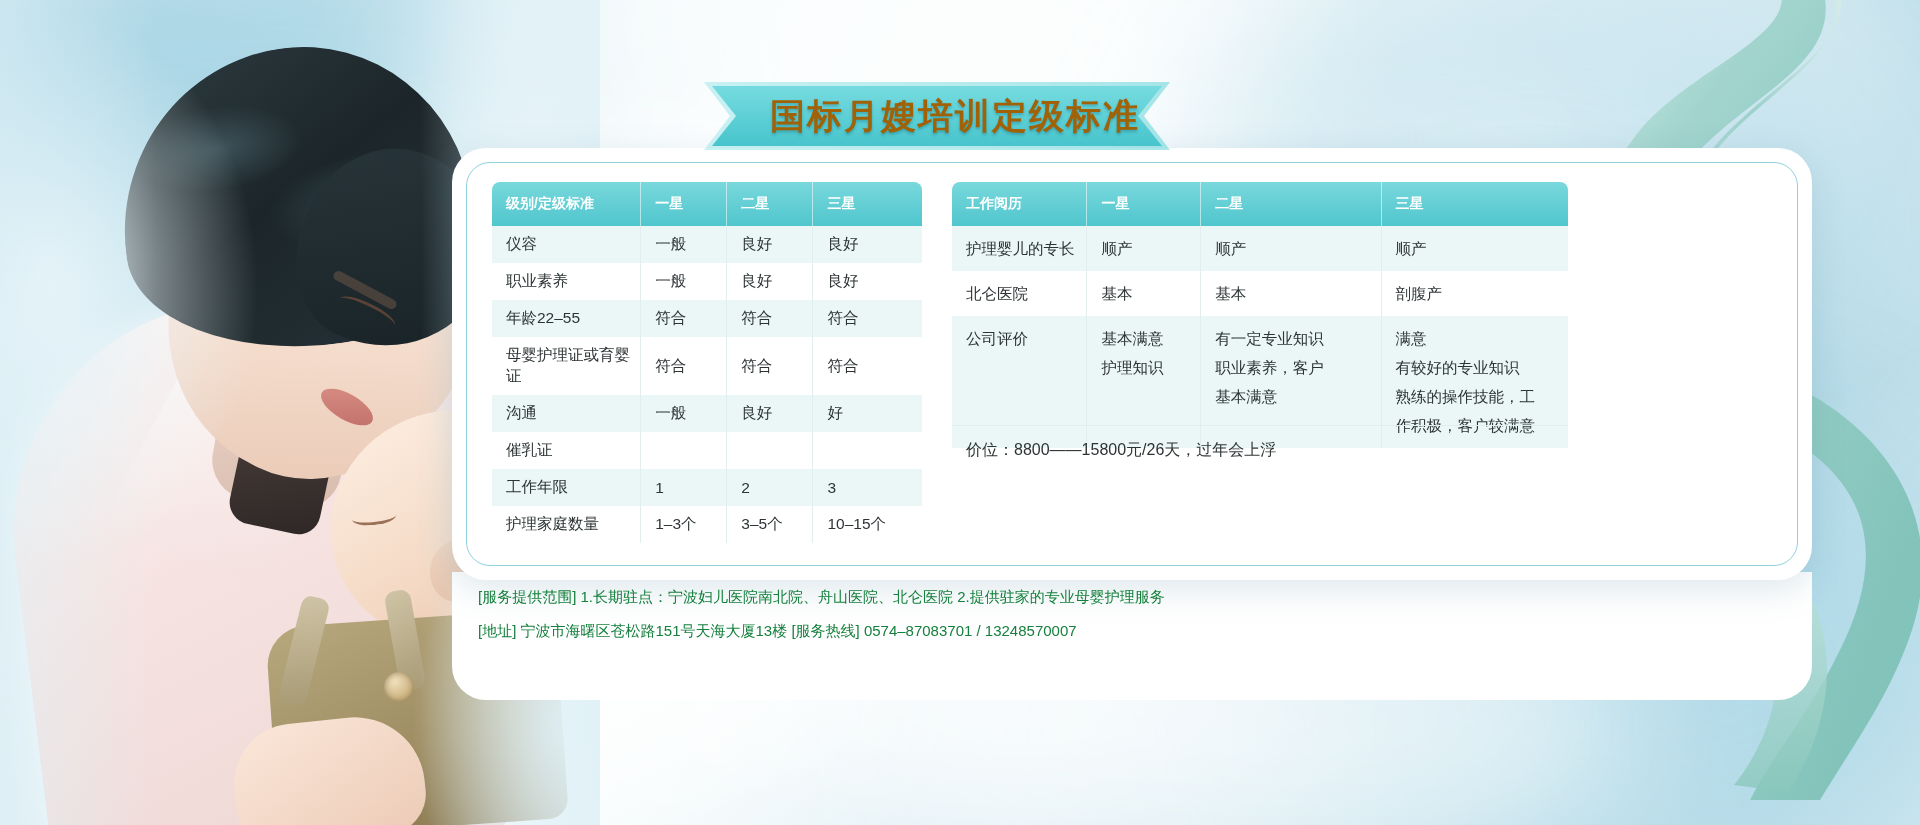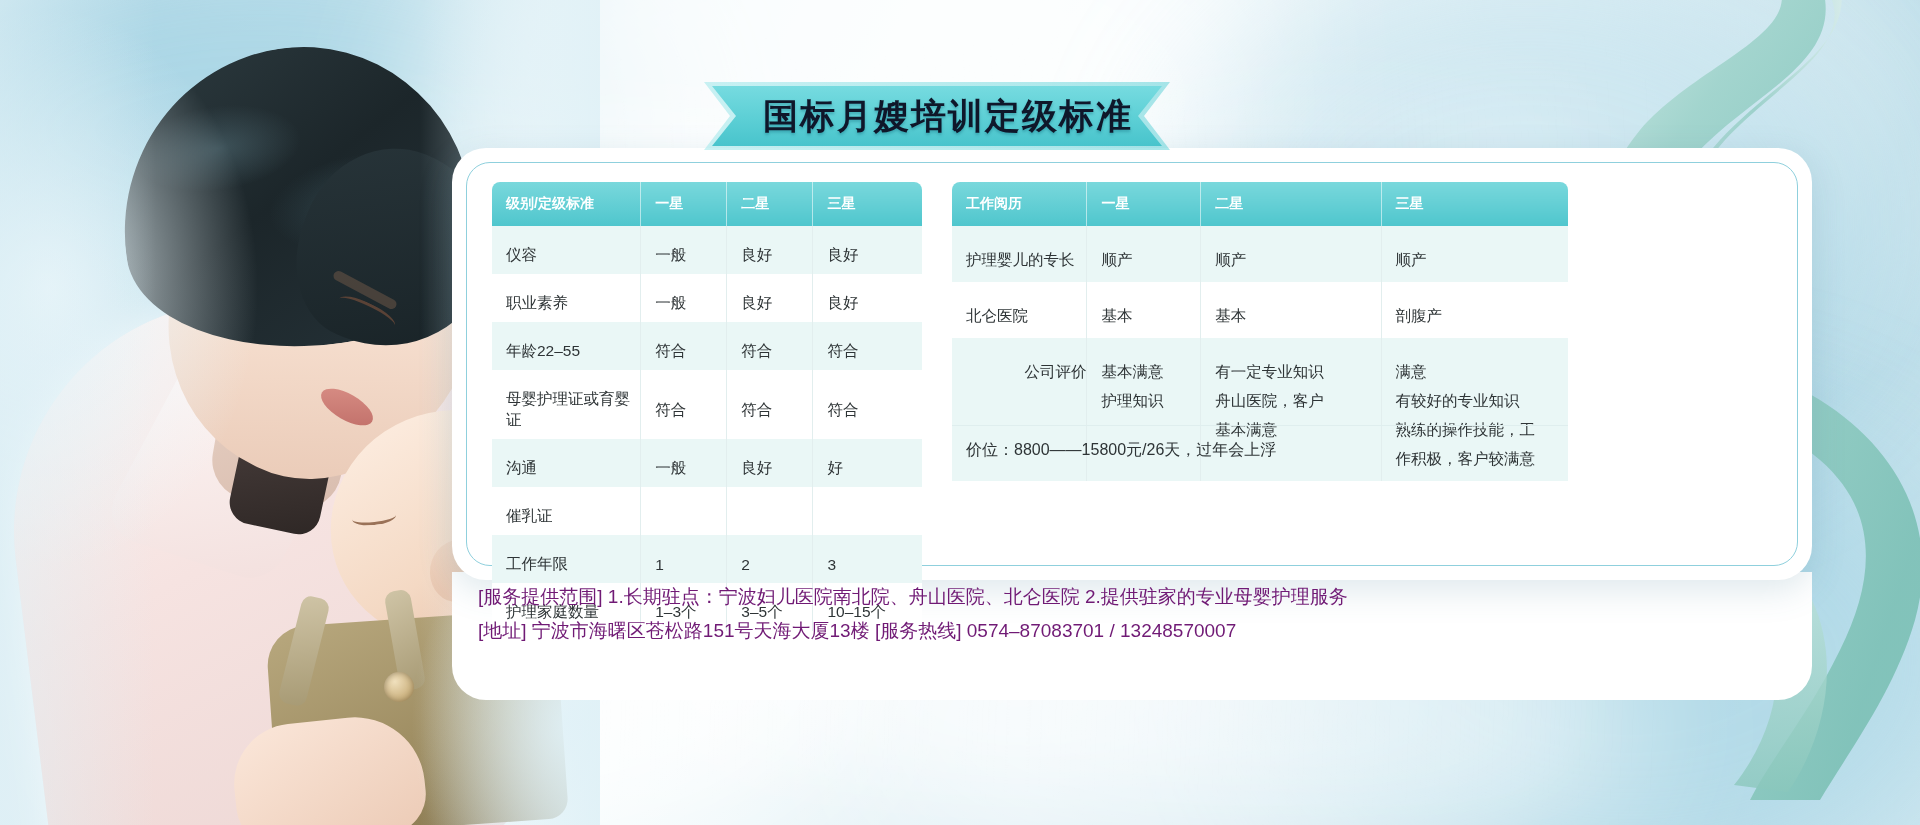--- a/index.html
+++ b/index.html
@@ -177,38 +177,38 @@
     border:1px solid #8fd0dd;border-radius:24px;pointer-events:none;
   }
   #card-bottom{
     position:absolute;left:452px;top:572px;width:1360px;height:128px;
     background:#ffffff;border-radius:0 0 34px 34px;
   }
 
   
   #banner{position:absolute;left:700px;top:80px;width:480px;height:72px;}
   .bn-text{
-    position:absolute;left:8px;top:0;width:480px;height:72px;
+    position:absolute;left:15px;top:0;width:480px;height:72px;
     display:flex;align-items:center;justify-content:center;
     font-family:Liberation Mono, monospace;
-    font-size:35px;font-weight:bold;color:#0f172a;letter-spacing:2px;
+    font-size:35px;font-weight:bold;color:#a16207;letter-spacing:2px;
     text-shadow:0 2px 3px rgba(0,90,110,.35);
   }
 
   
   .tbl{position:absolute;border-collapse:collapse;font-size:15.5px;color:#2e3436;}
   .tbl th{
     background:linear-gradient(180deg,#79d8dc 0%,#4fc6cd 100%);
     color:#ffffff;font-weight:bold;font-size:14px;text-align:left;
     padding:10px 0 10px 14px;height:24px;
   }
   .tbl th:first-child{border-radius:8px 0 0 0;}
   .tbl th:last-child{border-radius:0 8px 0 0;}
   .tbl th + th{border-left:1px solid rgba(255,255,255,.55);}
-  .tbl td{padding:19px 0 8px 14px;height:18px;vertical-align:middle;}
+  .tbl td{padding:8px 0 8px 14px;height:18px;vertical-align:middle;}
   .tbl tbody tr:nth-child(odd){background:#eaf7f6;}
   .tbl tbody tr:nth-child(even){background:#ffffff;}
   .tbl tbody td + td{border-left:1px solid #e2eeee;}
 
   #tableL{left:492px;top:182px;width:430px;}
   #tableL th:first-child,#tableL td:first-child{width:168px;}
   #tableL th:nth-child(2),#tableL td:nth-child(2){width:88px;}
   #tableL th:nth-child(3),#tableL td:nth-child(3){width:88px;}
   #tableL th:nth-child(4),#tableL td:nth-child(4){width:116px;}
 
@@ -221,21 +221,21 @@
 
   #price{
     position:absolute;left:952px;top:425px;width:616px;
     border-top:1px solid #dfeeee;padding-top:14px;
     font-size:16px;color:#2e3436;
   }
   #price span{padding-left:14px;}
 
   
   #footer{position:absolute;left:478px;top:580px;width:1300px;}
-  .ft-line{font-size:19px;color:#701a75;line-height:34px;white-space:nowrap;}
+  .ft-line{font-size:15px;color:#15803d;line-height:34px;white-space:nowrap;}
 </style>
 </head>
 <body>
 
 <div id="bg">
   <div class="bg-base"></div>
   <div class="bg-blob blob1"></div>
   <div class="bg-blob blob2"></div>
   <div class="bg-blob blob3"></div>
   <div class="bg-blob blob4"></div>
@@ -407,30 +407,30 @@
         <td>顺产</td>
         <td>顺产</td>
       </tr>
     <tr>
         <td>北仑医院</td>
         <td>基本</td>
         <td>基本</td>
         <td>剖腹产</td>
       </tr>
     <tr>
-        <td class="ml" style="vertical-align: top; text-align: right;">
+        <td class="ml" style="vertical-align: top;">
           <div>公司评价</div>
         </td>
         <td class="ml" style="vertical-align: top;">
           <div>基本满意</div>
           <div>护理知识</div>
         </td>
         <td class="ml" style="vertical-align: top;">
           <div>有一定专业知识</div>
-          <div>舟山医院，客户</div>
+          <div>职业素养，客户</div>
           <div>基本满意</div>
         </td>
         <td class="ml" style="vertical-align: top;">
           <div>满意</div>
           <div>有较好的专业知识</div>
           <div>熟练的操作技能，工</div>
           <div>作积极，客户较满意</div>
         </td>
       </tr>
   </tbody>

